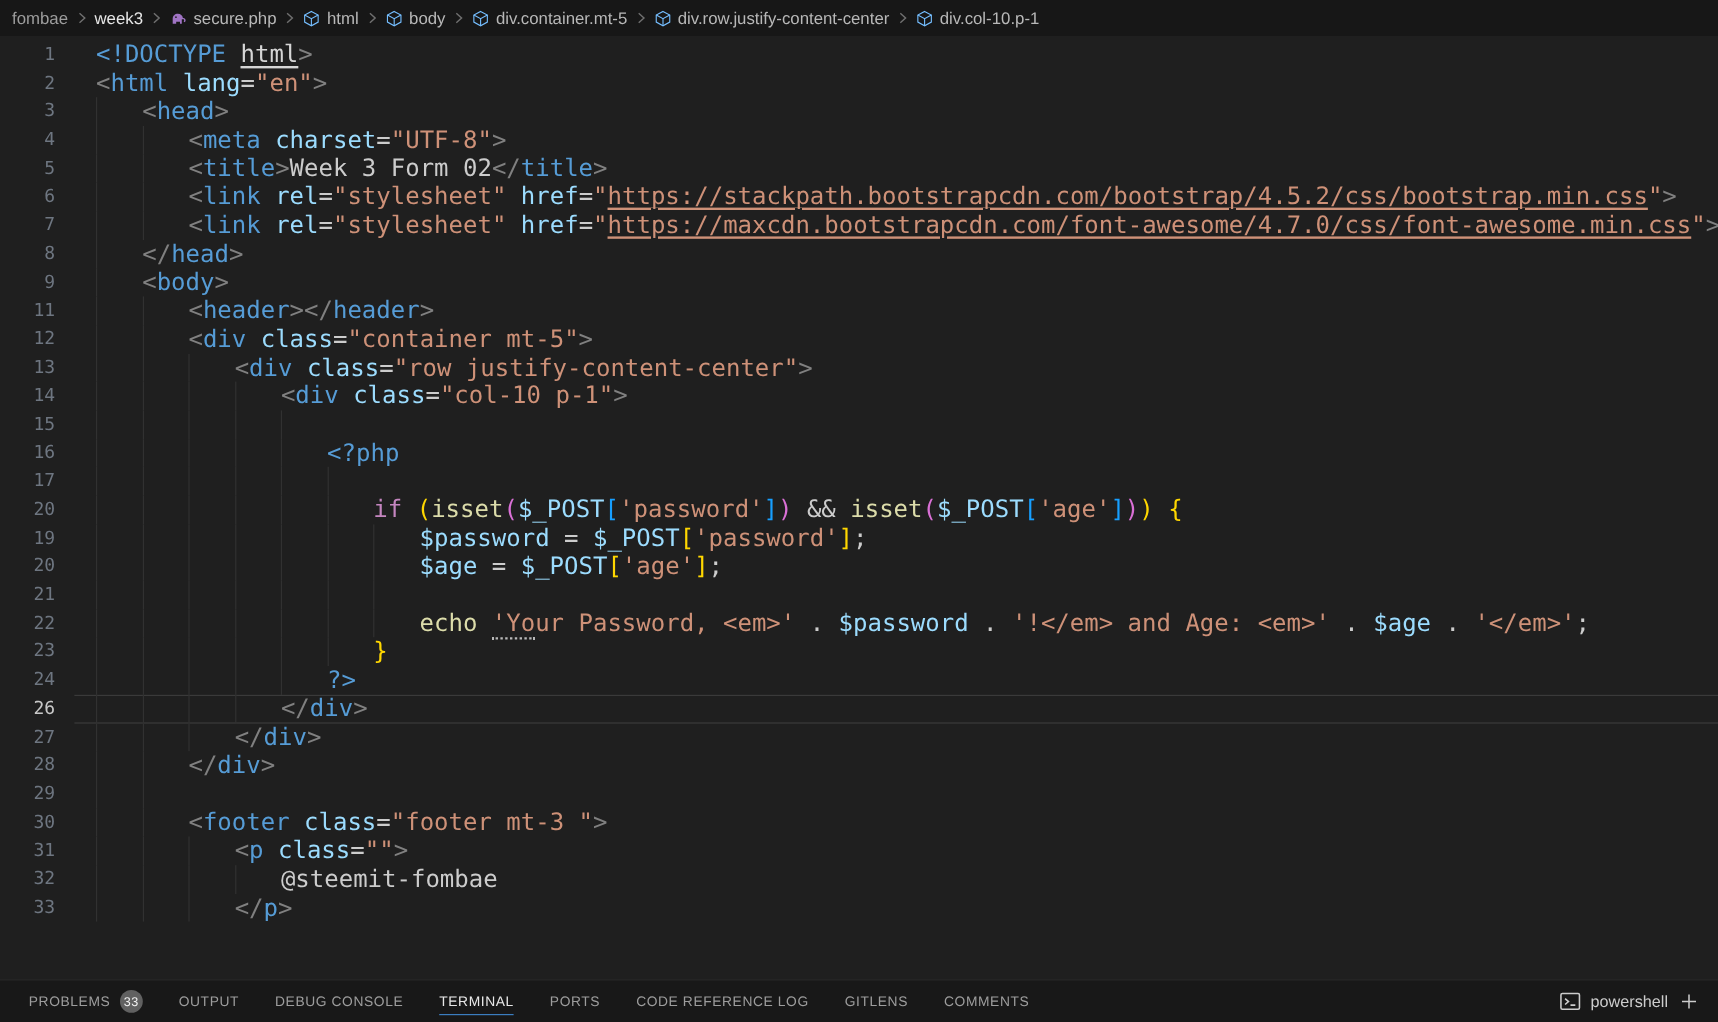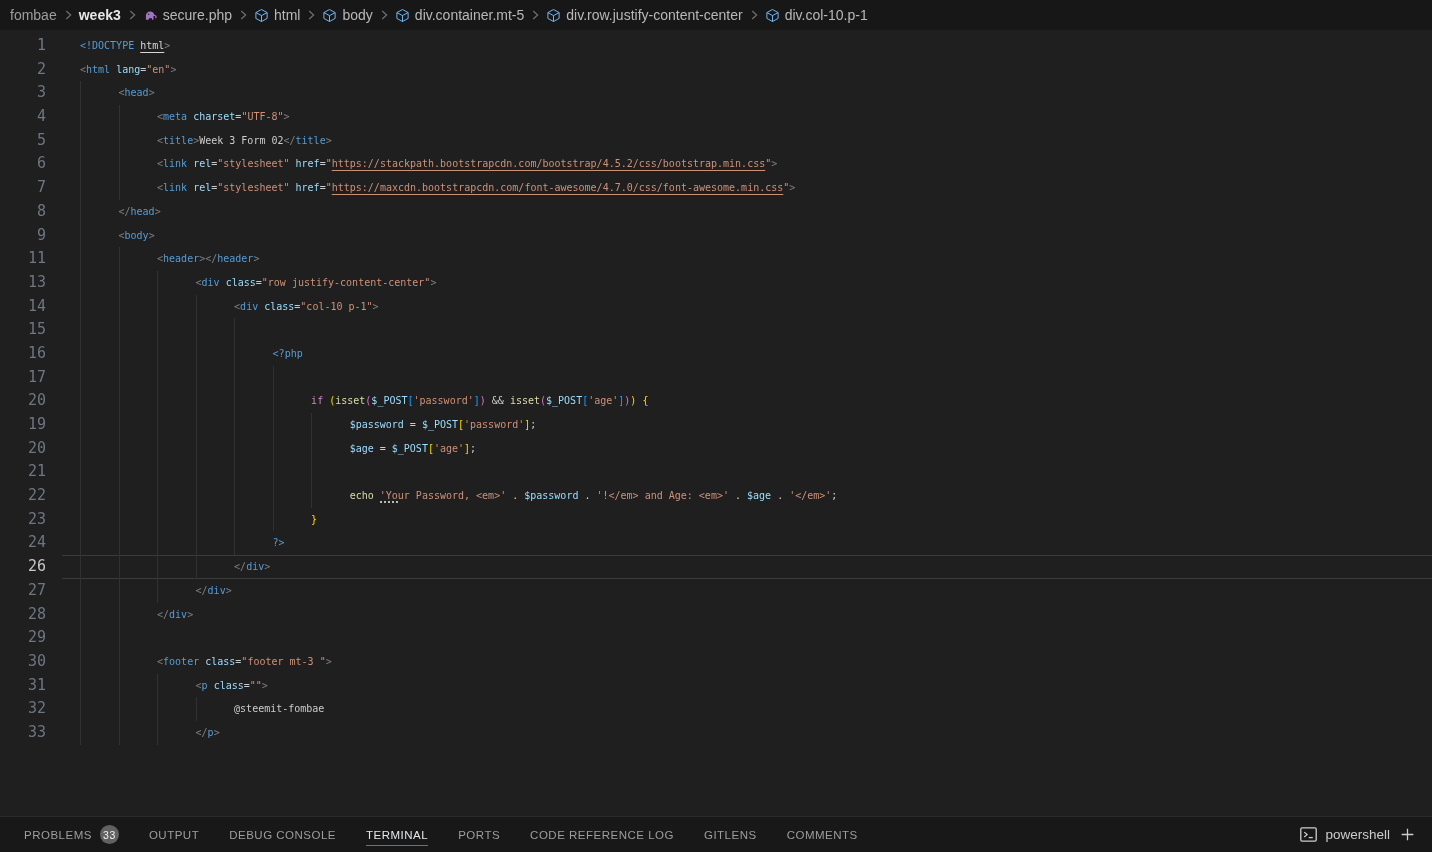--- a/index.html
+++ b/index.html
@@ -19,34 +19,34 @@
   body{width:1432px;height:852px;overflow:hidden;background:var(--bg);
        font-family:"Liberation Sans","DejaVu Sans",sans-serif;-webkit-font-smoothing:antialiased}
   .app{width:1432px;height:852px;display:flex;flex-direction:column}
 
   
   .topbar{height:30px;flex:none;background:var(--topbar_bg);display:flex;align-items:center;
           padding-left:10px;font-size:14px;color:var(--bc_fg);white-space:nowrap}
   .crumb{display:flex;align-items:center;gap:5px;cursor:pointer;height:100%}
   .crumb .lbl{color:var(--bc_fg)}
   .crumb.dim .lbl{color:var(--bc_dim)}
-  .crumb.bright .lbl{color:var(--bc_bright);font-weight:bold}
+  .crumb.bright .lbl{color:var(--bc_bright);font-weight:normal}
   .sep{display:flex;align-items:center;margin:0 4px}
   .bc-icon{display:flex;align-items:center}
 
   
   .editor{flex:1;position:relative;background:var(--bg);padding-top:4px;overflow:hidden;
           font-family:"DejaVu Sans Mono","Liberation Mono",monospace}
   .row{display:flex;height:23.7px;line-height:23.7px;position:relative;cursor:text}
   .ln{flex:none;width:62px;padding-right:16px;text-align:right;font-size:15px;color:var(--linenum);
       cursor:default;user-select:none}
   .row.cur .ln{color:var(--linenum_active)}
   .row.cur::before{content:'';position:absolute;left:62px;right:0;top:0;bottom:0;
       border-top:1px solid var(--cur_border);border-bottom:1px solid var(--cur_border);pointer-events:none}
-  .code{position:relative;flex:1;padding-left:18px;font-size:10px;white-space:pre}
+  .code{position:relative;flex:1;padding-left:18px;font-size:20px;white-space:pre}
   .guide{position:absolute;top:0;bottom:0;width:1px;background:var(--guide)}
   .txt{display:inline-block;position:relative}
   .tk-t{color:var(--tag)} .tk-p{color:var(--punct)} .tk-a{color:var(--attr)}
   .tk-s{color:var(--string)}
   .tk-su{color:var(--string);text-decoration:underline;text-underline-offset:3px}
   .tk-sd{color:var(--string);border-bottom:2px dotted #b9b9b9}
   .tk-w{color:var(--plain)} .tk-k{color:var(--keyword)} .tk-f{color:var(--func)}
   .tk-b1{color:var(--b1)} .tk-b2{color:var(--b2)} .tk-b3{color:var(--b3)}
   .tk-wu{color:#d6d6d6;text-decoration:underline;text-underline-offset:3px}
 
@@ -200,20 +200,24 @@
       </div>
       <div class="row">
         <div class="ln">9</div>
         <div class="code"><span class="guide" style="left: 18px;"></span><span class="txt" style="margin-left: 38.52px;"><span class="tk-p">&lt;</span><span class="tk-t">body</span><span class="tk-p">&gt;</span></span></div>
       </div>
       <div class="row">
         <div class="ln">11</div>
         <div class="code"><span class="guide" style="left: 18px;"></span><span class="guide" style="left: 56.52px;"></span><span class="txt" style="margin-left: 77.04px;"><span class="tk-p">&lt;</span><span class="tk-t">header</span><span class="tk-p">&gt;&lt;/</span><span class="tk-t">header</span><span class="tk-p">&gt;</span></span></div>
       </div>
       <div class="row">
+        <div class="ln">12</div>
+        <div class="code"><span class="guide" style="left: 18px;"></span><span class="guide" style="left: 56.52px;"></span><span class="txt" style="margin-left: 77.04px;"><span class="tk-p">&lt;</span><span class="tk-t">div</span><span class="tk-w"> </span><span class="tk-a">class</span><span class="tk-w">=</span><span class="tk-s">"container mt-5"</span><span class="tk-p">&gt;</span></span></div>
+      </div>
+      <div class="row">
         <div class="ln">13</div>
         <div class="code"><span class="guide" style="left: 18px;"></span><span class="guide" style="left: 56.52px;"></span><span class="guide" style="left: 95.04px;"></span><span class="txt" style="margin-left: 115.56px;"><span class="tk-p">&lt;</span><span class="tk-t">div</span><span class="tk-w"> </span><span class="tk-a">class</span><span class="tk-w">=</span><span class="tk-s">"row justify-content-center"</span><span class="tk-p">&gt;</span></span></div>
       </div>
       <div class="row">
         <div class="ln">14</div>
         <div class="code"><span class="guide" style="left: 18px;"></span><span class="guide" style="left: 56.52px;"></span><span class="guide" style="left: 95.04px;"></span><span class="guide" style="left: 133.56px;"></span><span class="txt" style="margin-left: 154.08px;"><span class="tk-p">&lt;</span><span class="tk-t">div</span><span class="tk-w"> </span><span class="tk-a">class</span><span class="tk-w">=</span><span class="tk-s">"col-10 p-1"</span><span class="tk-p">&gt;</span></span></div>
       </div>
       <div class="row">
         <div class="ln">15</div>
         <div class="code"><span class="guide" style="left: 18px;"></span><span class="guide" style="left: 56.52px;"></span><span class="guide" style="left: 95.04px;"></span><span class="guide" style="left: 133.56px;"></span><span class="guide" style="left: 172.08px;"></span><span class="txt" style="margin-left: 0px;"></span></div>

